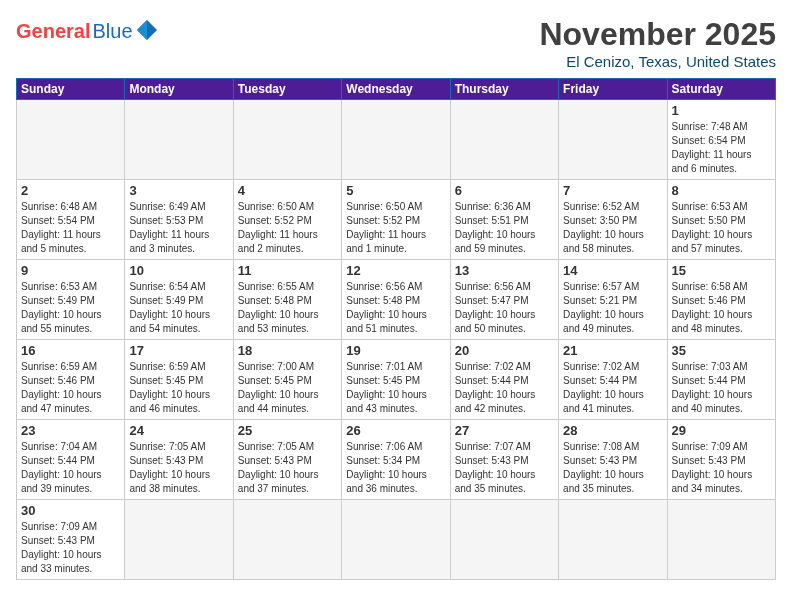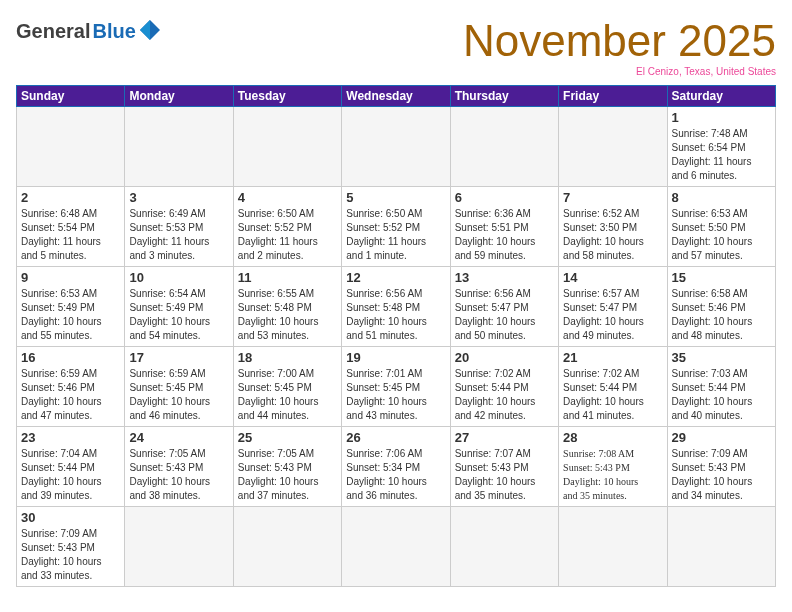--- a/index.html
+++ b/index.html
@@ -19,27 +19,27 @@
     .logo {
       display: flex;
       flex-direction: column;
       align-items: flex-start;
       padding-top: 4px;
     }
     .title-area {
       text-align: right;
     }
     .month-title {
-      font-size: 44px;
-      font-weight: normal;
-      color: #a16207;
+      font-size: 32px;
+      font-weight: bold;
+      color: #404040;
     }
     .location {
-      font-size: 10px;
-      color: #ec4899;
+      font-size: 15px;
+      color: #0c4a6e;
     }
     .calendar {
       width: 100%;
       border-collapse: collapse;
       border: 1px solid #ccc;
     }
     .calendar th {
       background-color: #4c1d95;
       color: #fff;
       font-size: 12px;
@@ -73,22 +73,22 @@
       line-height: 1.4;
       color: #333;
     }
   </style>
 </head>
 <body>
 
 <div class="header-area">
   <div class="logo">
     <div style="display:flex;align-items:center;gap:2px;">
-      <span style="font-size:20px;font-weight:bold;color:#404040;">General</span>
-      <span style="font-size:20px;font-weight:bold;color:#1a6bb5;">Blue</span>
+      <span style="font-size:20px;font-weight:bold;color:#ef4444;">General</span>
+      <span style="font-size:20px;font-weight:normal;color:#1a6bb5;">Blue</span>
       <svg width="20" height="20" viewBox="0 0 20 20" style="margin-left:2px;margin-top:-4px;">
         <polygon points="0,10 10,0 20,10 10,20" fill="#1a6bb5"></polygon>
         <polygon points="0,10 10,0 10,20" fill="#1a8fd1"></polygon>
       </svg>
     </div>
   </div>
   <div class="title-area">
     <div class="month-title">November 2025</div>
     <div class="location">El Cenizo, Texas, United States</div>
   </div>
@@ -205,21 +205,21 @@
         <td>
           <span class="day-number">13</span>
           <div class="day-info" style="white-space: pre-line;">Sunrise: 6:56 AM
 Sunset: 5:47 PM
 Daylight: 10 hours
 and 50 minutes.</div>
         </td>
         <td>
           <span class="day-number">14</span>
           <div class="day-info" style="white-space: pre-line;">Sunrise: 6:57 AM
-Sunset: 5:47 PM
+Sunset: 5:21 PM
 Daylight: 10 hours
 and 49 minutes.</div>
         </td>
         <td>
           <span class="day-number">15</span>
           <div class="day-info" style="white-space: pre-line;">Sunrise: 6:58 AM
 Sunset: 5:46 PM
 Daylight: 10 hours
 and 48 minutes.</div>
         </td>
@@ -306,21 +306,21 @@
         </td>
         <td>
           <span class="day-number">27</span>
           <div class="day-info" style="white-space: pre-line;">Sunrise: 7:07 AM
 Sunset: 5:43 PM
 Daylight: 10 hours
 and 35 minutes.</div>
         </td>
         <td>
           <span class="day-number">28</span>
-          <div class="day-info" style="white-space: pre-line; font-family: Liberation Serif, serif;">Sunrise: 7:08 AM
+          <div class="day-info" style="white-space: pre-line;">Sunrise: 7:08 AM
 Sunset: 5:43 PM
 Daylight: 10 hours
 and 35 minutes.</div>
         </td>
         <td>
           <span class="day-number">29</span>
           <div class="day-info" style="white-space: pre-line;">Sunrise: 7:09 AM
 Sunset: 5:43 PM
 Daylight: 10 hours
 and 34 minutes.</div>

